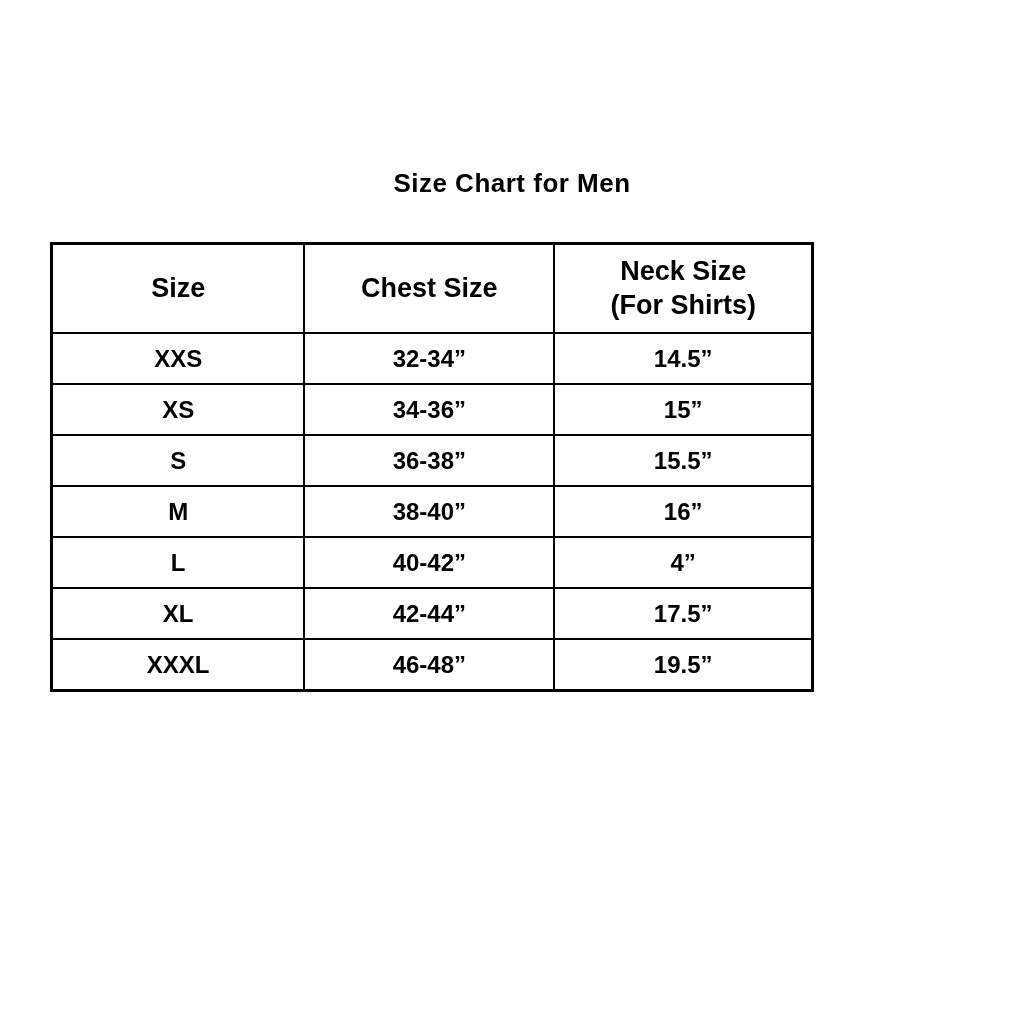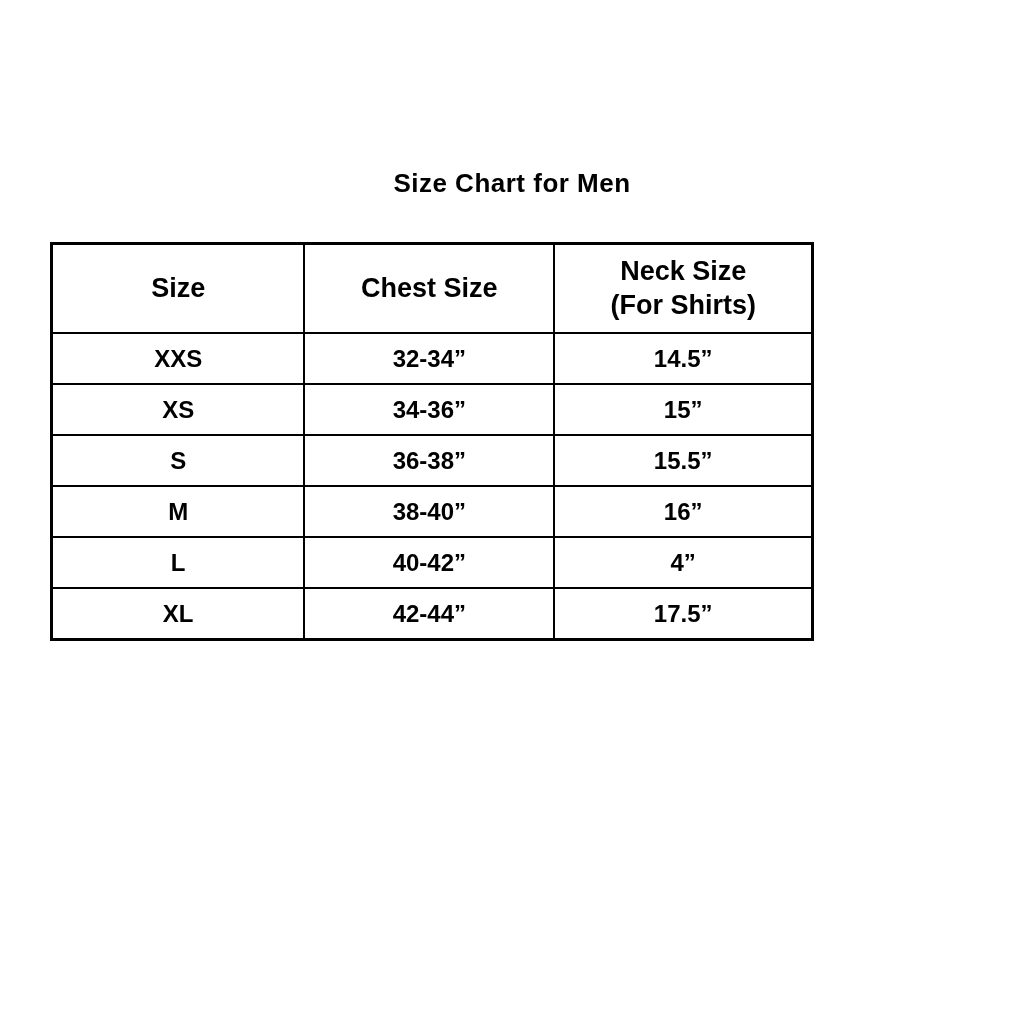--- a/index.html
+++ b/index.html
@@ -106,14 +106,19 @@
       <tr>
         <td>L</td>
         <td>40-42”</td>
         <td>4”</td>
       </tr>
       <tr>
         <td>XL</td>
         <td>42-44”</td>
         <td>17.5”</td>
       </tr>
+      <tr>
+        <td>XXXL</td>
+        <td>46-48”</td>
+        <td>19.5”</td>
+      </tr>
     </tbody>
 </table>
 
 </body></html>

